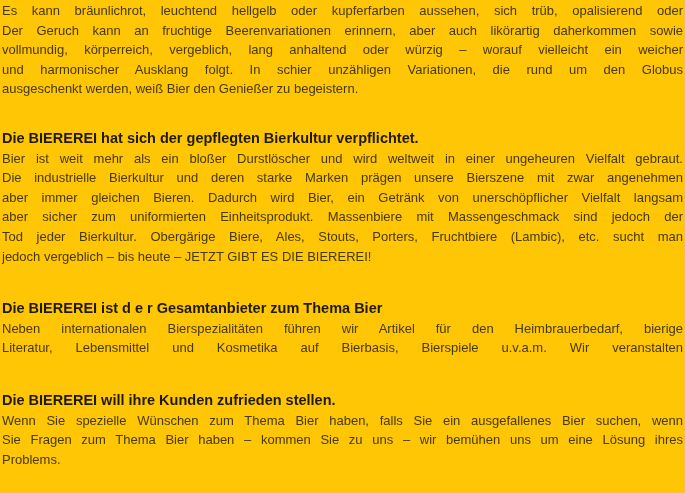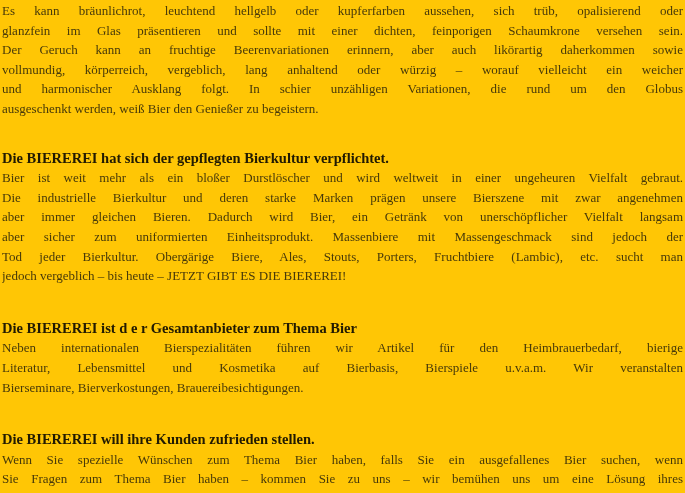--- a/index.html
+++ b/index.html
@@ -1,20 +1,20 @@
 <!DOCTYPE html>
 <html style="--page-bg: #ffc605; --body-text: #47390a; --heading-text: #211a02;"><head>
 <meta charset="utf-8">
 <style>
   :root {
     --page-bg: #ffc605;
     --body-text: #47390a;
     --heading-text: #211a02;
   }
-  * { margin: 0; padding: 0; box-sizing: border-box; font-family: Liberation Serif, serif; }
+  * { margin: 0; padding: 0; box-sizing: border-box; }
   html, body {
     width: 685px;
     height: 493px;
     background: var(--page-bg);
     overflow: hidden;
   }
   .page {
     width: 685px;
     height: 493px;
     padding: 1px 2px 0 2px;
@@ -45,42 +45,40 @@
   .hd.first { margin-top: 30px; }
   .hd.later { margin-top: 33px; }
 </style>
 </head>
 <body>
 
 <div class="page">
 
   <section>
     <div class="ln">Es kann bräunlichrot, leuchtend hellgelb oder kupferfarben aussehen, sich trüb, opalisierend oder</div>
-    <div class="ln">glanzfein im Glas präsentieren und sollte mit einer dichten, feinporigen Schaumkrone versehen sein.</div>
     <div class="ln">Der Geruch kann an fruchtige Beerenvariationen erinnern, aber auch likörartig daherkommen sowie</div>
     <div class="ln">vollmundig, körperreich, vergeblich, lang anhaltend oder würzig – worauf vielleicht ein weicher</div>
     <div class="ln">und harmonischer Ausklang folgt. In schier unzähligen Variationen, die rund um den Globus</div>
     <div class="ln end">ausgeschenkt werden, weiß Bier den Genießer zu begeistern.</div>
   </section>
 
   <section>
     <div class="hd first">Die BIEREREI hat sich der gepflegten Bierkultur verpflichtet.</div>
     <div class="ln">Bier ist weit mehr als ein bloßer Durstlöscher und wird weltweit in einer ungeheuren Vielfalt gebraut.</div>
     <div class="ln">Die industrielle Bierkultur und deren starke Marken prägen unsere Bierszene mit zwar angenehmen</div>
     <div class="ln">aber immer gleichen Bieren. Dadurch wird Bier, ein Getränk von unerschöpflicher Vielfalt langsam</div>
     <div class="ln">aber sicher zum uniformierten Einheitsprodukt. Massenbiere mit Massengeschmack sind jedoch der</div>
     <div class="ln">Tod jeder Bierkultur. Obergärige Biere, Ales, Stouts, Porters, Fruchtbiere (Lambic), etc. sucht man</div>
     <div class="ln end">jedoch vergeblich – bis heute – JETZT GIBT ES DIE BIEREREI!</div>
   </section>
 
   <section>
     <div class="hd later">Die BIEREREI ist  d e r  Gesamtanbieter zum Thema Bier</div>
     <div class="ln">Neben internationalen Bierspezialitäten führen wir Artikel für den Heimbrauerbedarf, bierige</div>
     <div class="ln">Literatur, Lebensmittel und Kosmetika auf Bierbasis, Bierspiele u.v.a.m. Wir veranstalten</div>
-    <div class="ln end">Bierseminare, Bierverkostungen, Brauereibesichtigungen.</div>
   </section>
 
   <section>
     <div class="hd later">Die BIEREREI will ihre Kunden zufrieden stellen.</div>
     <div class="ln">Wenn Sie spezielle Wünschen zum Thema Bier haben, falls Sie ein ausgefallenes Bier suchen, wenn</div>
     <div class="ln">Sie Fragen zum Thema Bier haben – kommen Sie zu uns – wir bemühen uns um eine Lösung ihres</div>
     <div class="ln end">Problems.</div>
   </section>
 
 </div>

